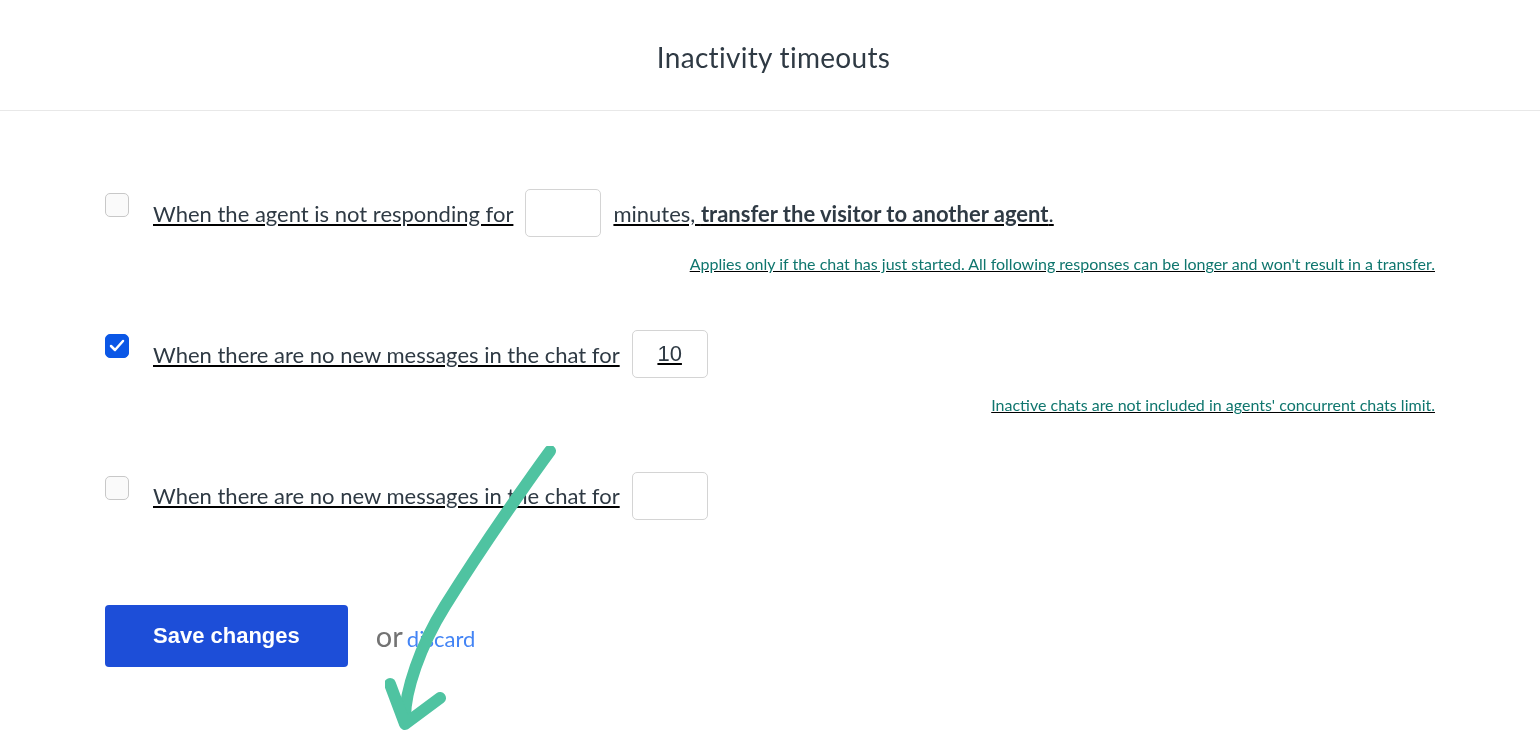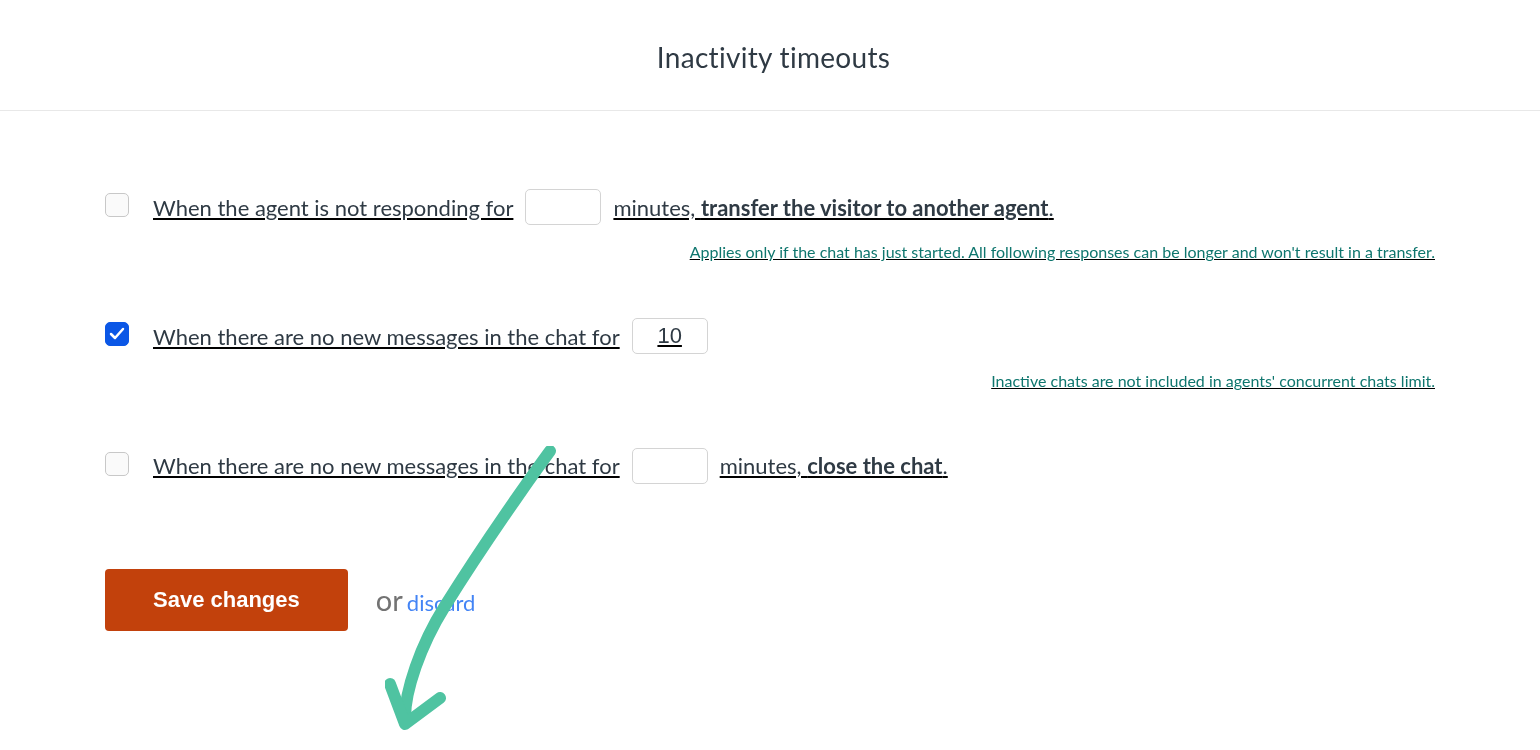--- a/index.html
+++ b/index.html
@@ -75,21 +75,21 @@
       display: flex;
       align-items: center;
       flex-wrap: wrap;
       gap: 8px;
     }
     .option-line .prefix, .option-line .suffix {
       white-space: pre;
     }
     .minutes-input {
       width: 76px;
-      height: 36px;
+      height: 48px;
       border: 1px solid #d4d4d4;
       border-radius: 5px;
       font-size: 22px;
       text-align: center;
       color: #2f3a44;
       margin: 0 4px;
       outline: none;
     }
     .bold {
       font-weight: 700;
@@ -100,21 +100,21 @@
       margin-top: 16px;
       line-height: 1.4;
       text-align: right;
     }
     .footer-actions {
       display: flex;
       align-items: center;
       gap: 28px;
     }
     .save-btn {
-      background: #c2410c;
+      background: #1d4ed8;
       color: #ffffff;
       border: none;
       border-radius: 4px;
       padding: 18px 48px;
       font-size: 22px;
       font-weight: 600;
       cursor: pointer;
     }
     .or-text {
       font-size: 29px;
@@ -180,21 +180,20 @@
   <div class="option-row last">
     <div class="checkbox-wrap">
       <div class="checkbox">
         
       </div>
     </div>
     <div class="option-body">
       <div class="option-line">
         <span class="prefix">When there are no new messages in the chat for</span>
         <input type="text" class="minutes-input" value="" style="">
-        <span><span>minutes, </span><span class="bold">close the chat</span><span>.</span></span>
       </div>
     </div>
   </div>
 
   <div class="footer-actions">
     <button class="save-btn">Save changes</button>
     <span>
       <span class="or-text">or</span>
       <a class="discard-link">discard</a>
     </span>

